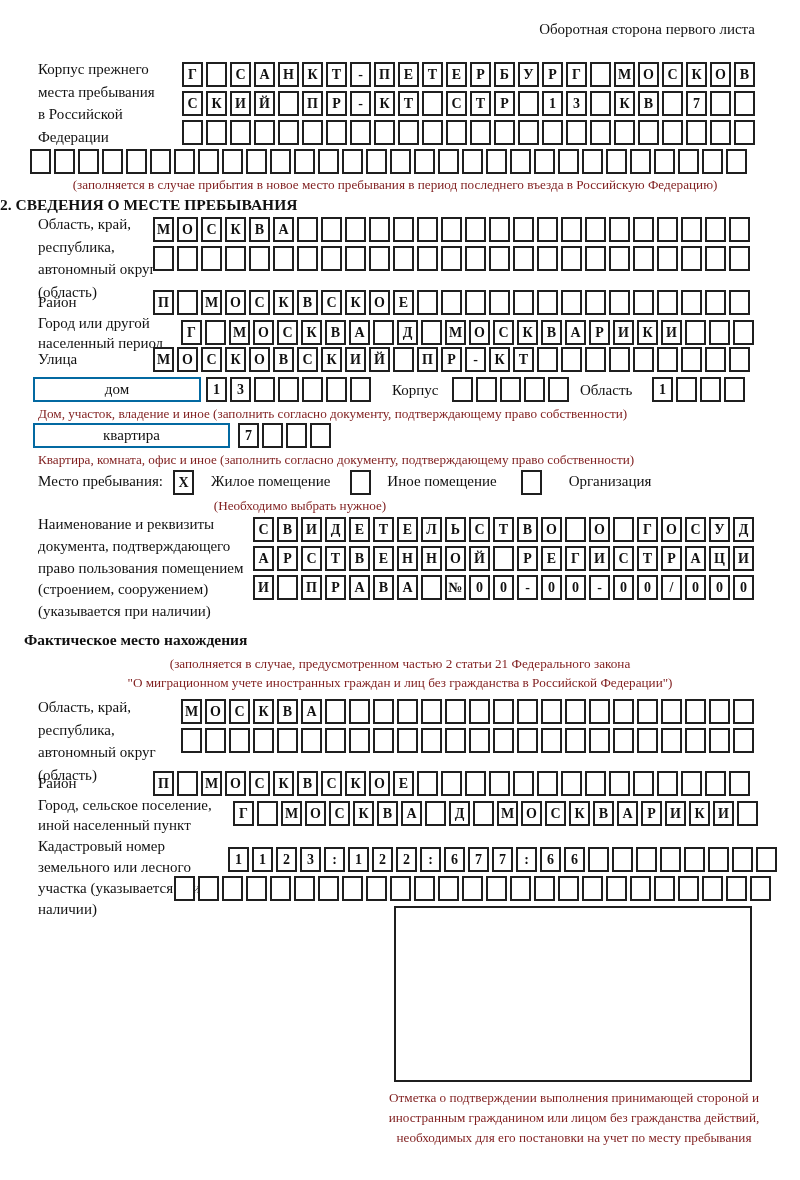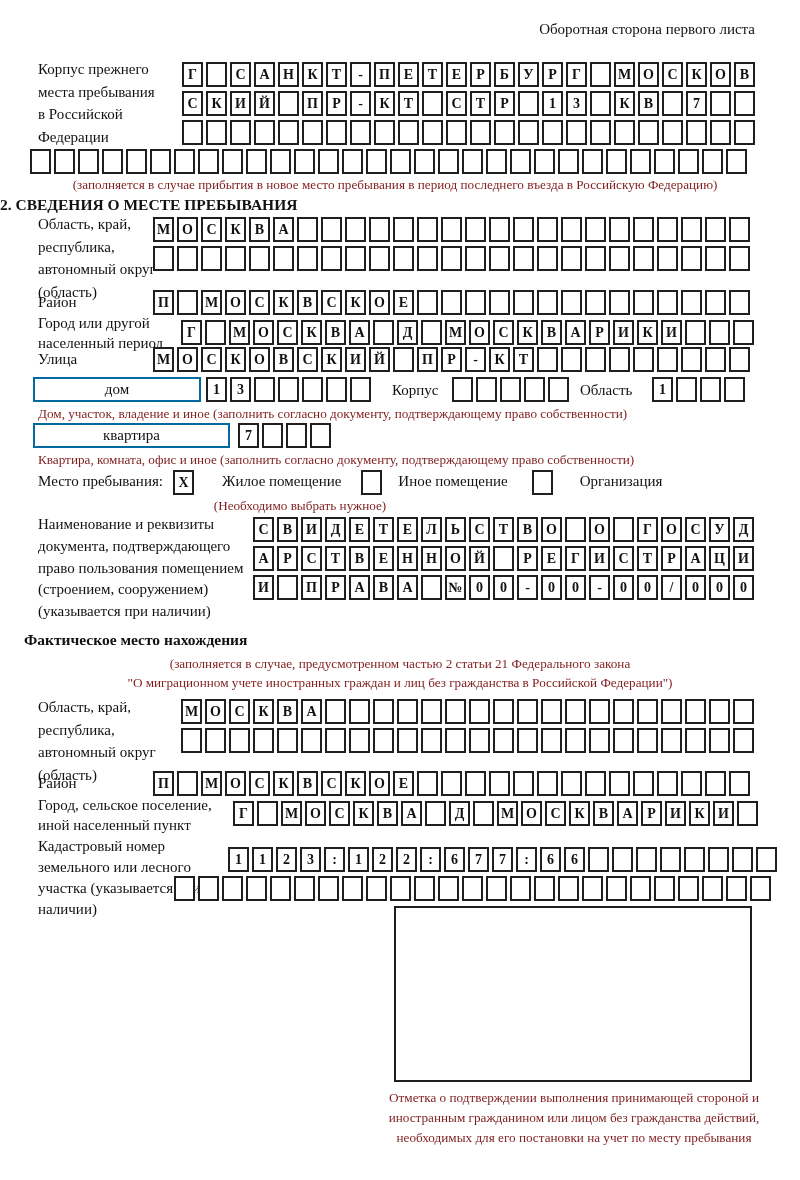--- a/index.html
+++ b/index.html
@@ -324,21 +324,21 @@
       <span class="cell">7</span>
       <span class="cell"></span>
       <span class="cell"></span>
       <span class="cell"></span>
     </div>
   <div class="abs cap" style="top:452px;left:38px;width:740px;">Квартира, комната, офис и иное (заполнить согласно документу, подтверждающему право собственности)</div>
 
   <div class="abs inline-row" style="top:470px;left:38px;">
     <span class="lbl">Место пребывания:</span>
     <span class="cell" style="margin-left:10px;">X</span>
-    <span class="lbl" style="margin-left:28px;">Жилое помещение</span>
+    <span class="lbl" style="margin-left:17px;">Жилое помещение</span>
     <span class="cell" style="margin-left:20px;"> </span>
     <span class="lbl" style="margin-left:16px;">Иное помещение</span>
     <span class="cell" style="margin-left:24px;"> </span>
     <span class="lbl" style="margin-left:27px;">Организация</span>
   </div>
   <div class="abs cap center" style="top:498px;left:120px;width:360px;">(Необходимо выбрать нужное)</div>
 
   <div class="abs lbl" style="top:514px;left:38px;width:218px;line-height:1.45;">Наименование и реквизиты документа, подтверждающего право пользования помещением (строением, сооружением) (указывается при наличии)</div>
   <div class="abs cells" style="top:517px;left:253px;">
       <span class="cell">С</span>

